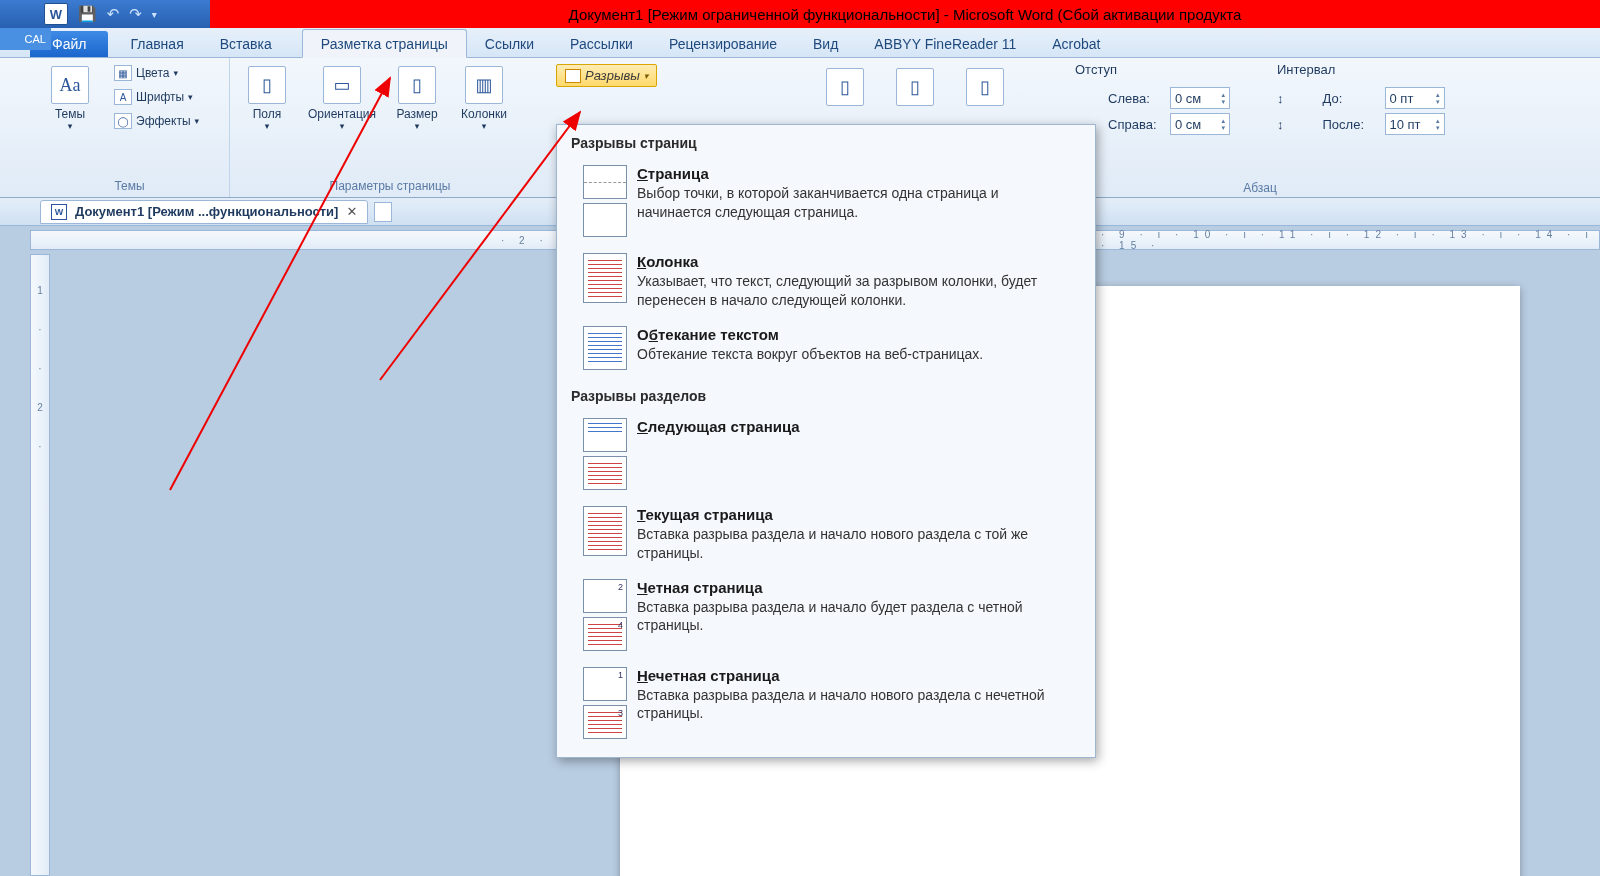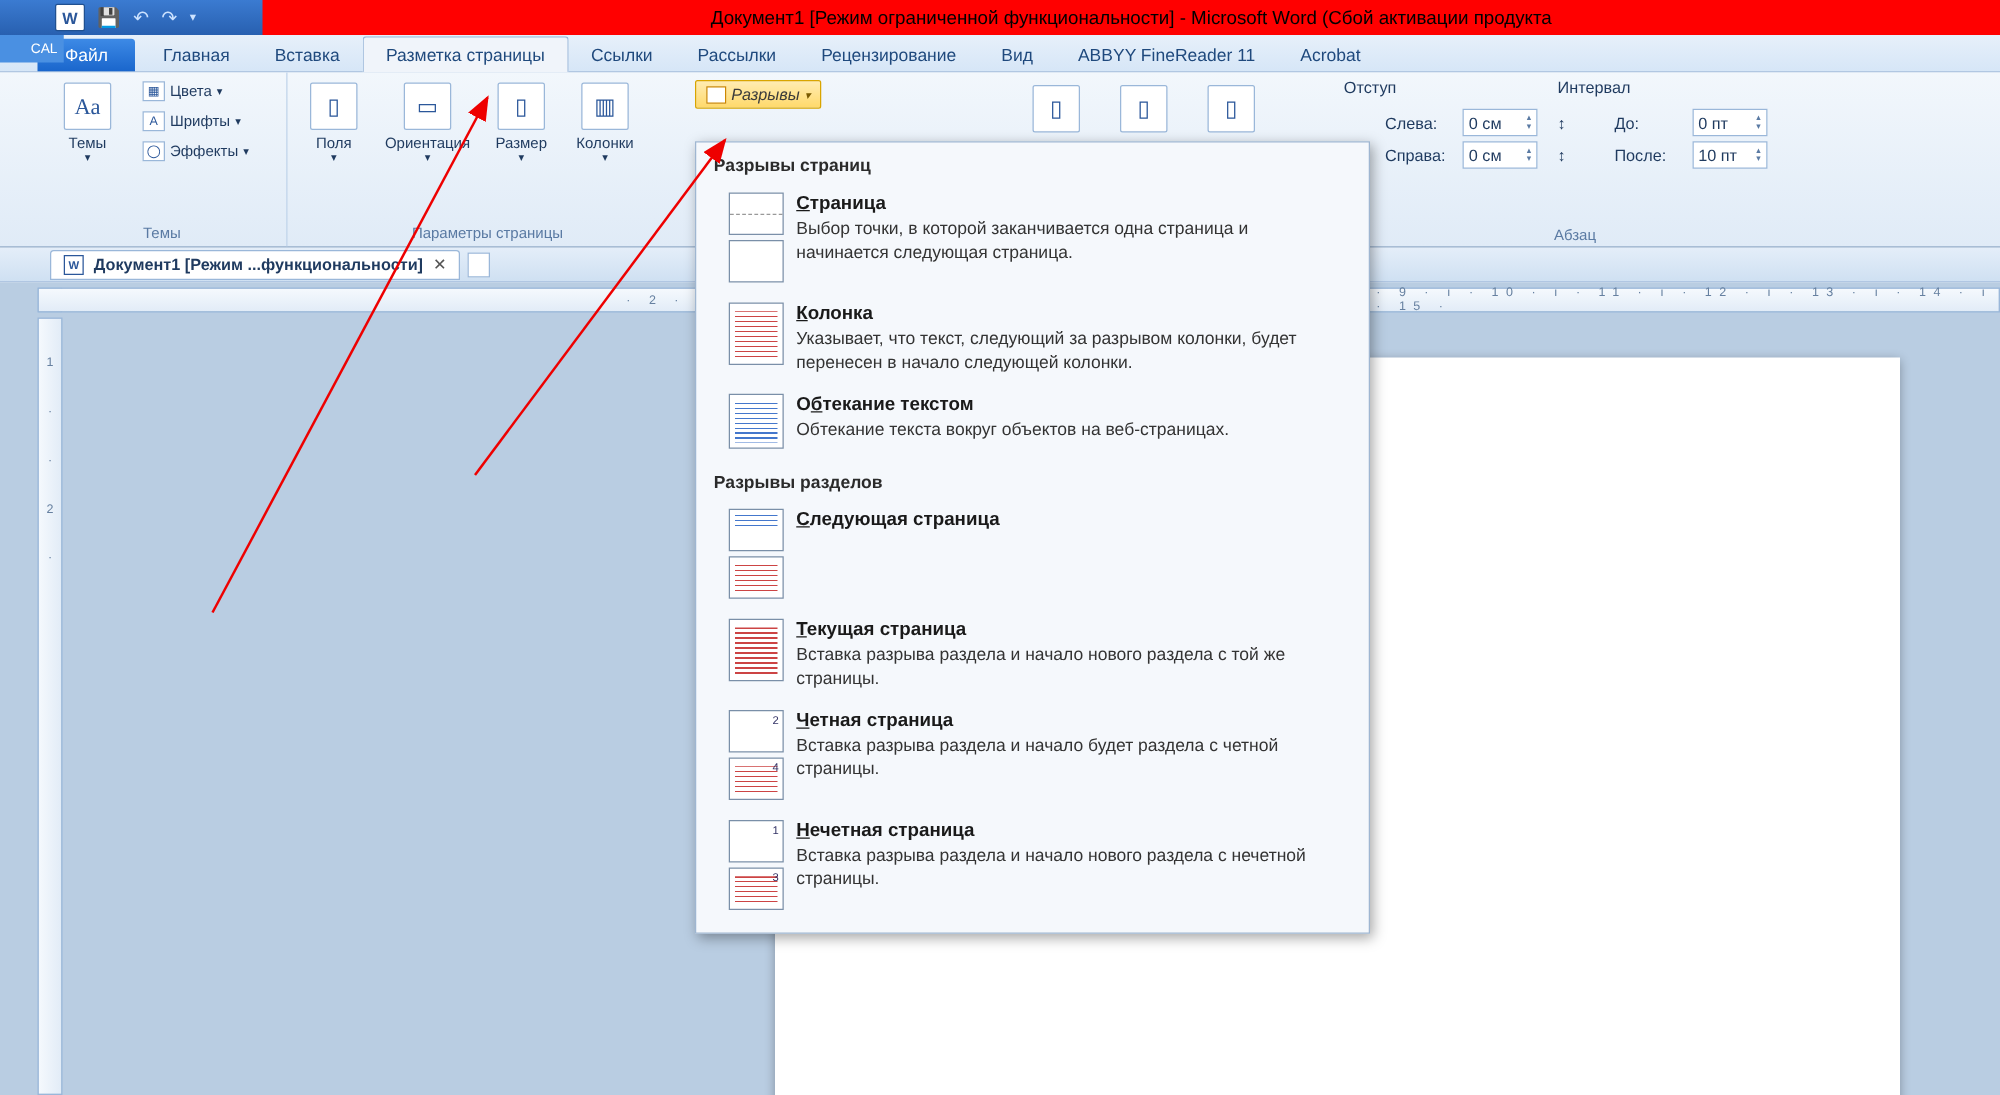--- a/index.html
+++ b/index.html
@@ -10,21 +10,21 @@
 .titlebar .wordicon { width: 24px; height: 22px; background: #fff; border: 1px solid #205090; margin-left: 44px; display: flex; align-items: center; justify-content: center; color: #2b579a; font-weight: bold; font-size: 13px; border-radius: 2px; }
 .titlebar .qat { display: flex; gap: 10px; margin-left: 10px; align-items: center; }
 .titlebar .qat span { color: #cde3ff; font-size: 15px; cursor: pointer; }
 .titlebar .redzone { position: absolute; left: 210px; right: 0; top: 0; bottom: 0; background: #ff0000; display: flex; align-items: center; justify-content: center; color: #000; font-size: 15px; white-space: nowrap; overflow: hidden; }
 .leftstub { position: absolute; left: 0; top: 28px; width: 51px; height: 22px; background: #4a90e2; color: #fff; font-size: 11px; display: flex; align-items: center; justify-content: flex-end; padding-right: 5px; }
 
 
 .ribbon-tabs { height: 30px; background: linear-gradient(#e7f0fa, #d6e6f7); display: flex; align-items: flex-end; padding-left: 30px; border-bottom: 1px solid #9ab7d9; }
 .ribbon-tabs .tab { padding: 6px 18px 5px; font-size: 14px; color: #1f497d; cursor: pointer; }
 .ribbon-tabs .tab.file { background: linear-gradient(#3d8ae6, #1a66cc); color: #fff; border-radius: 3px 3px 0 0; margin-right: 4px; padding: 5px 22px; }
-.ribbon-tabs .tab.active { background: #f0f4fa; border: 1px solid #9ab7d9; border-bottom: 1px solid #f0f4fa; border-radius: 3px 3px 0 0; position: relative; top: 1px; }
+.ribbon-tabs .tab.active { background: #f0f4fa; border: 1px solid #9ab7d9; border-bottom: 1px solid #f0f4fa; border-radius: 3px 3px 0 0; position: relative; top: 1px; margin-left: 12px; }
 
 
 .ribbon { height: 140px; background: linear-gradient(#f2f7fc, #e0ebf7); border-bottom: 1px solid #8fa9c8; display: flex; padding-left: 30px; position: relative; }
 .group { border-right: 1px solid #c0d4ea; padding: 4px 8px 2px; display: flex; flex-direction: column; }
 .group-label { text-align: center; font-size: 12px; color: #5a7aa3; margin-top: auto; padding: 2px 0; }
 .group-body { flex: 1; display: flex; align-items: flex-start; gap: 6px; }
 
 .bigbtn { display: flex; flex-direction: column; align-items: center; width: 64px; padding: 4px 2px; cursor: pointer; }
 .bigbtn .icon { width: 38px; height: 38px; background: #fff; border: 1px solid #9ab7d9; border-radius: 2px; margin-bottom: 4px; display: flex; align-items: center; justify-content: center; color: #2b579a; font-size: 18px; }
 .bigbtn .lbl { font-size: 12px; color: #1f3a5f; text-align: center; line-height: 1.1; }
@@ -51,21 +51,21 @@
 .newdoc { width: 18px; height: 20px; background: #fff; border: 1px solid #9ab7d9; cursor: pointer; }
 
 
 .docwrap { position: relative; height: 650px; background: #b9cde2; overflow: hidden; }
 .hruler { position: absolute; left: 30px; right: 0; top: 4px; height: 20px; background: linear-gradient(#f5f9fd,#e2ecf7); border: 1px solid #9ab7d9; font-size: 10px; color: #6680a0; display: flex; align-items: center; padding-left: 470px; letter-spacing: 6px; }
 .vruler { position: absolute; left: 30px; top: 28px; bottom: 0; width: 20px; background: linear-gradient(90deg,#f5f9fd,#e2ecf7); border: 1px solid #9ab7d9; display:flex; flex-direction:column; align-items:center; font-size:10px; color:#6680a0; gap:28px; padding-top:30px;}
 .corner { position:absolute; left:30px; top:4px; width:20px; height:20px; background:#e2ecf7; border:1px solid #9ab7d9; display:flex; align-items:center; justify-content:center; font-size:10px; color:#5a7aa3; }
 .page { position: absolute; left: 620px; top: 60px; width: 900px; height: 700px; background: #fff; box-shadow: 0 2px 8px rgba(0,0,0,.3); }
 
 
-.dropdown { position: absolute; left: 556px; top: 113px; width: 540px; background: #f5f8fc; border: 1px solid #9fb6d1; box-shadow: 2px 3px 10px rgba(0,0,0,.35); z-index: 100; padding-bottom: 10px; }
+.dropdown { position: absolute; left: 556px; top: 124px; width: 540px; background: #f5f8fc; border: 1px solid #9fb6d1; box-shadow: 2px 3px 10px rgba(0,0,0,.35); z-index: 100; padding-bottom: 10px; }
 .dropdown .section-head { font-size: 14px; font-weight: bold; color: #2b2b2b; padding: 10px 14px 6px; }
 .dropdown .item { display: flex; gap: 4px; padding: 8px 20px; cursor: pointer; }
 .dropdown .item .thumb { width: 56px; flex-shrink: 0; display:flex; flex-direction:column; gap:4px; align-items:center; }
 .dropdown .item .thumb .pg { width: 44px; height: 34px; background: #fff; border: 1px solid #7a8fa8; position:relative; }
 .dropdown .item .thumb .pg .lines { position:absolute; left:4px; right:4px; top:6px; bottom:4px; background: repeating-linear-gradient(#c44,#c44 1px,transparent 1px,transparent 4px);}
 .dropdown .item .thumb .pg.blue .lines{ background: repeating-linear-gradient(#4477cc,#4477cc 1px,transparent 1px,transparent 4px);}
 .dropdown .item .thumb .pg.half::after{content:"";position:absolute;left:0;right:0;top:50%;border-top:1px dashed #999;}
 .dropdown .item .thumb .pg .num{position:absolute; right:3px; top:2px; font-size:9px; color:#336;}
 .dropdown .item .text .title { font-size: 15px; font-weight: bold; color: #1a1a1a; margin-bottom: 2px; }
 .dropdown .item .text .title u{text-decoration:underline;}
@@ -171,21 +171,21 @@
         <div class="icon">▯</div>
       </div>
     <div class="bigbtn" style="width:50px;">
         <div class="icon">▯</div>
       </div>
     <div class="bigbtn" style="width:50px;">
         <div class="icon">▯</div>
       </div>
   </div>
 
-  <div style="position:absolute; left:1075px; top:4px; display:flex; gap:16px;">
+  <div style="position:absolute; left:1075px; top:4px; display:flex; gap:47px;">
     <div>
       <div style="font-size:13px;color:#1f3a5f;padding-bottom:6px;">Отступ</div>
       <div class="spin-group">
         <div class="spin-row">
           <span class="slbl">Слева:</span>
           <span class="sval">
               <span>0 см</span>
               <span class="spinbtns">
                 <span>▴</span>
                 <span>▾</span>

